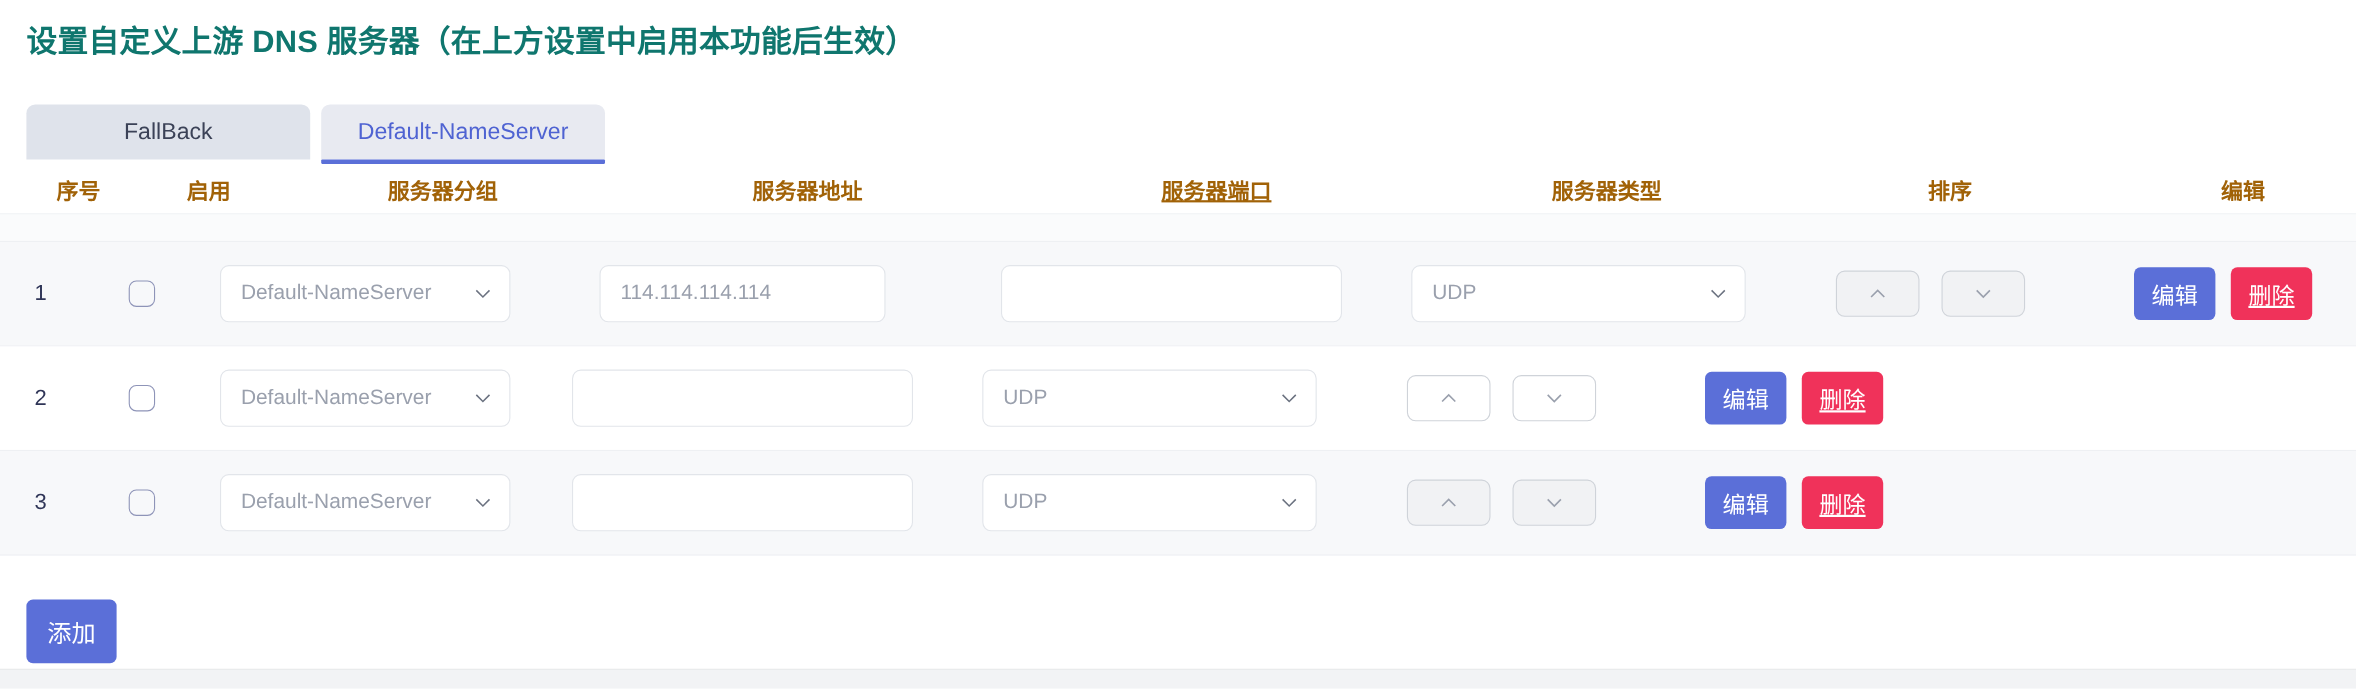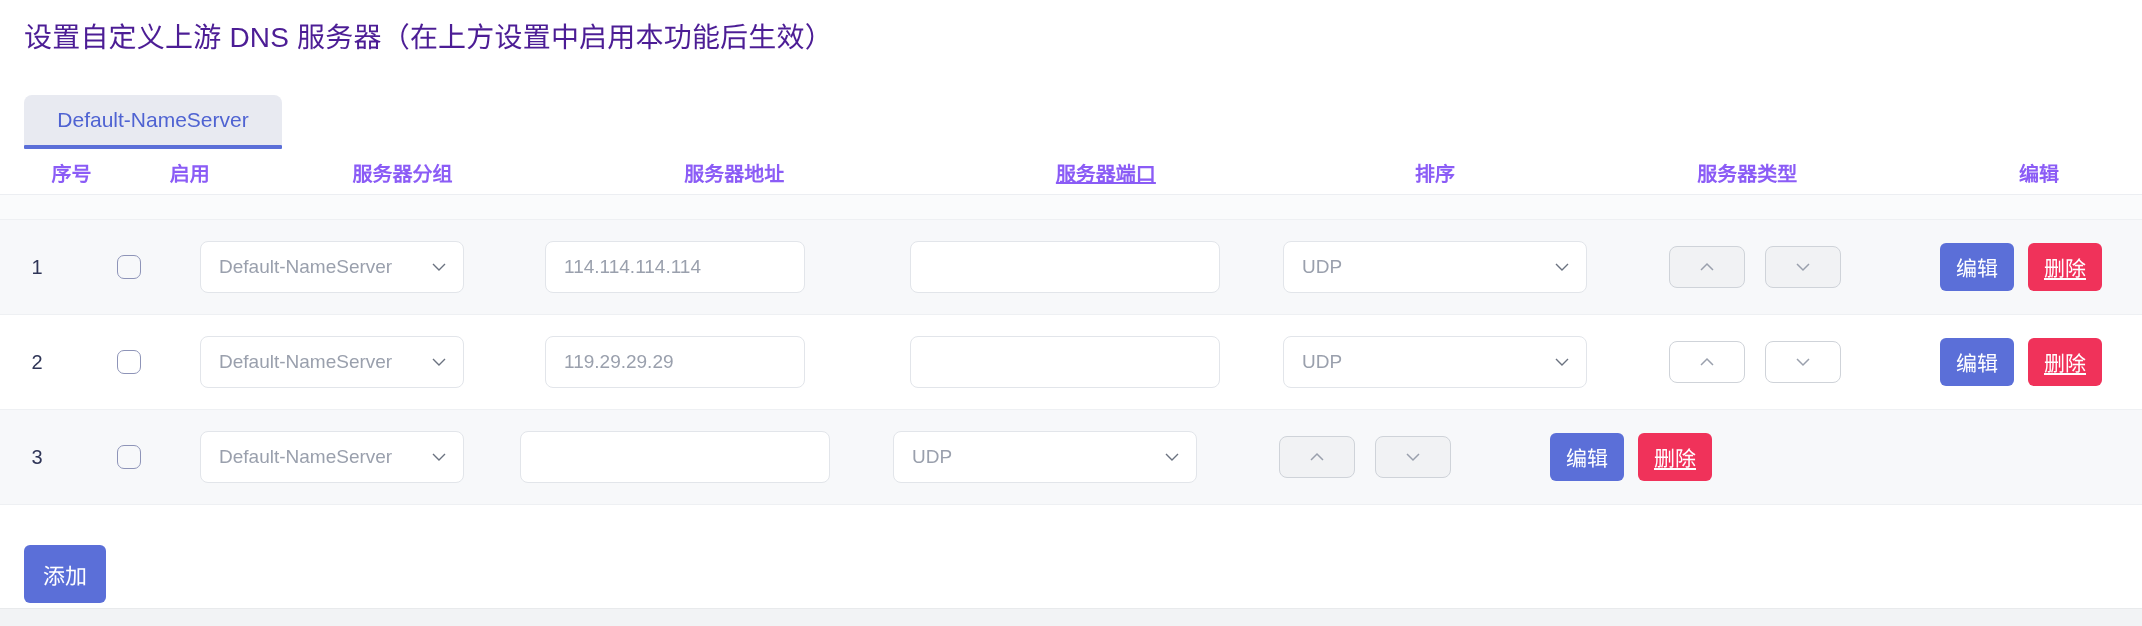--- a/index.html
+++ b/index.html
@@ -23,23 +23,23 @@
     background: #ffffff;
     box-sizing: border-box;
   }
 
   
   .section-title {
     position: absolute;
     left: 24px;
     top: 15px;
     font-size: 28px;
-    font-weight: normal;
+    font-weight: bold;
     letter-spacing: 0.2px;
-    color: #4c1d95;
+    color: #0f766e;
     white-space: nowrap;
   }
 
   
   .tab-strip {
     position: absolute;
     left: 24px;
     top: 93px;
     display: flex;
     align-items: flex-end;
@@ -88,21 +88,21 @@
   .thead {
     display: flex;
     align-items: center;
     height: 44px;
     border-bottom: 1px solid #eceef2;
     background: #ffffff;
   }
   .thead .th {
     font-size: 20px;
     font-weight: bold;
-    color: #8b5cf6;
+    color: #a16207;
     display: flex;
     align-items: center;
     justify-content: center;
     white-space: nowrap;
     box-sizing: border-box;
     margin-left: 40px;
   }
   .spacer-row {
     height: 24px;
     background: #fafbfc;
@@ -260,35 +260,38 @@
   }
 </style>
 </head>
 <body>
 
 <div class="page">
 
   <div class="section-title">设置自定义上游 DNS 服务器（在上方设置中启用本功能后生效）</div>
 
   <div class="tab-strip">
+    <div class="tab">
+      <span>FallBack</span>
+    </div>
     <div class="tab active">
       <span>Default-NameServer</span>
     </div>
   </div>
 
   <div class="table">
 
     <div class="thead">
       <div class="th c-idx">序号</div>
       <div class="th c-enable">启用</div>
       <div class="th c-group">服务器分组</div>
       <div class="th c-addr">服务器地址</div>
       <div class="th c-port">服务器端口</div>
+      <div class="th c-type">服务器类型</div>
       <div class="th c-sort">排序</div>
-      <div class="th c-type">服务器类型</div>
       <div class="th c-edit">编辑</div>
     </div>
 
     <div class="spacer-row"></div>
 
     <div class="trow odd">
       <div class="cell c-idx">
         <span class="idx-text">1</span>
       </div>
       <div class="cell c-enable">
@@ -356,25 +359,20 @@
       <div class="cell c-group">
         <div class="field select f-group">
           <span>Default-NameServer</span>
           <span class="chev">
             <svg viewBox="0 0 16 16" width="16" height="16">
                 <path d="M2 5 L8 11 L14 5" fill="none" stroke="#6b7280" stroke-width="1.4"></path>
               </svg>
           </span>
         </div>
       </div>
-      <div class="cell c-addr">
-        <div class="field f-addr">
-          <span>119.29.29.29</span>
-        </div>
-      </div>
       <div class="cell c-port">
         <div class="field f-port">
           <span></span>
         </div>
       </div>
       <div class="cell c-type">
         <div class="field select f-type">
           <span>UDP</span>
           <span class="chev">
             <svg viewBox="0 0 16 16" width="16" height="16">

